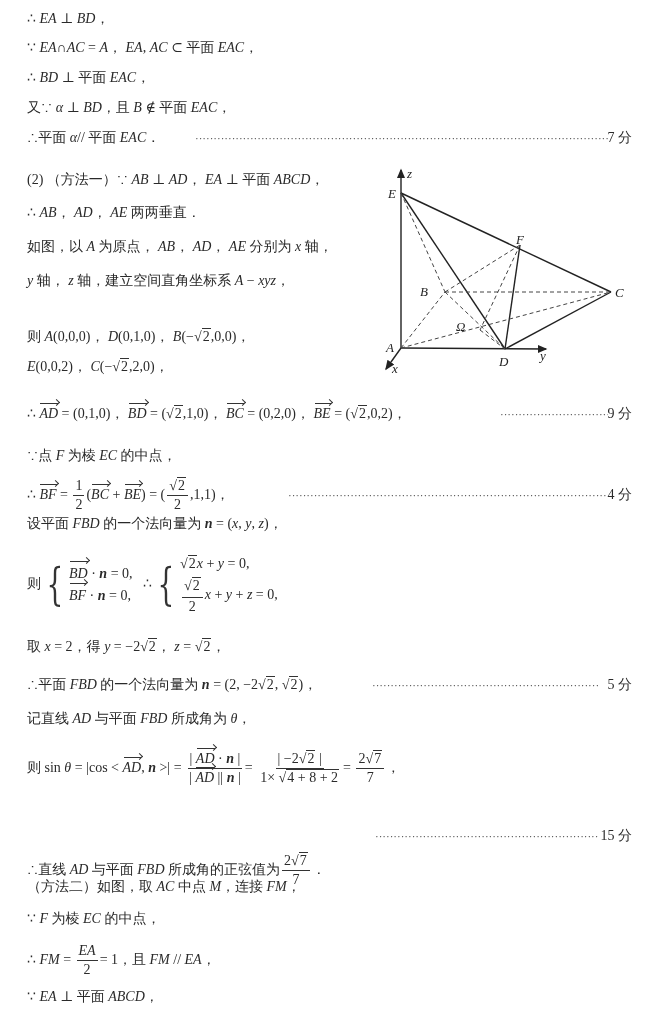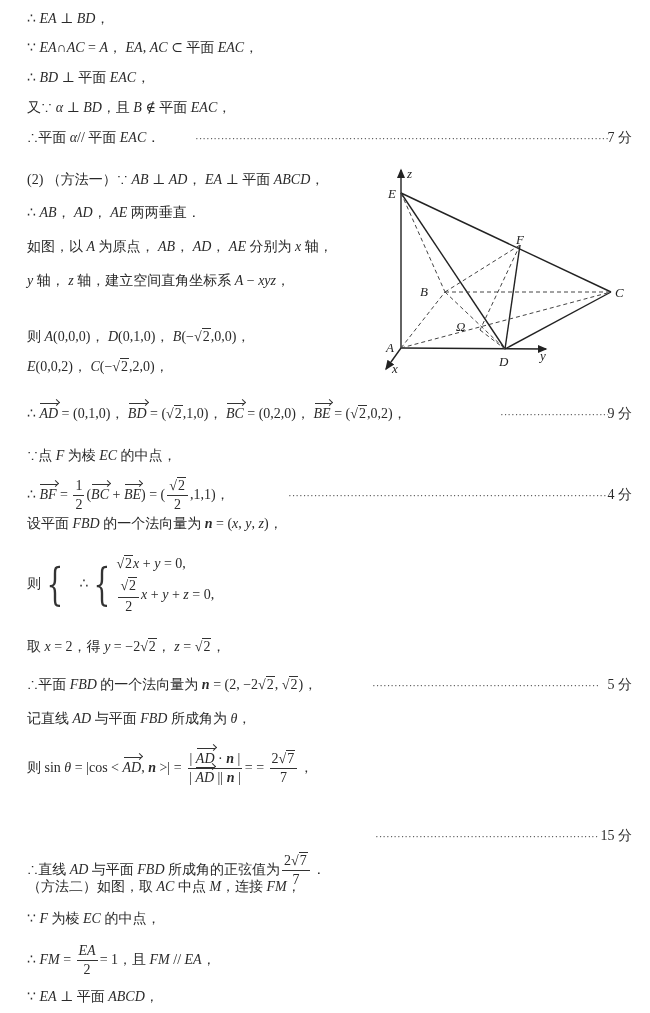--- a/index.html
+++ b/index.html
@@ -94,40 +94,46 @@
       <span class="den">2</span>
     </span>(<span class="vec">BC</span> + <span class="vec">BE</span>) = (<span class="frac">
       <span class="num">√<span class="sqrt"><span class="rad">2</span></span></span>
       <span class="den">2</span>
     </span>,1,1)，</div>
 <div class="dots" style="top:486px;left:288px;width:320px">··························································································································</div>
 <div class="score" style="top:486px">4 分</div>
 
 <div class="line" style="top:515px">设平面 <i>FBD</i> 的一个法向量为 <b class="v">n</b> = (<i>x</i>, <i>y</i>, <i>z</i>)，</div>
 
-<div class="line" style="top:553px">则<span class="brace">{</span>&nbsp;&nbsp; ∴<span class="brace">{</span><span class="sys">
+<div class="line" style="top:553px">则<span class="brace">{</span><span class="sys">
+      <span><span class="vec">BD</span> · <b class="v">n</b> = 0,</span>
+      <span><span class="vec">BF</span> · <b class="v">n</b> = 0,</span>
+    </span>&nbsp;&nbsp; ∴<span class="brace">{</span><span class="sys">
       <span>√<span class="sqrt"><span class="rad">2</span></span><i>x</i> + <i>y</i> = 0,</span>
       <span><span class="frac">
           <span class="num">√<span class="sqrt"><span class="rad">2</span></span></span>
           <span class="den">2</span>
         </span><i>x</i> + <i>y</i> + <i>z</i> = 0,</span>
     </span></div>
 
 <div class="line" style="top:638px">取 <i>x</i> = 2，得 <i>y</i> = −2√<span class="sqrt"><span class="rad">2</span></span>， <i>z</i> = √<span class="sqrt"><span class="rad">2</span></span>，</div>
 
 <div class="line" style="top:676px">∴平面 <i>FBD</i> 的一个法向量为 <b class="v">n</b> = (2, −2√<span class="sqrt"><span class="rad">2</span></span>, √<span class="sqrt"><span class="rad">2</span></span>)，</div>
 <div class="dots" style="top:676px;left:372px;width:226px">··················································································</div>
 <div class="score" style="top:676px">5 分</div>
 
 <div class="line" style="top:710px">记直线 <i>AD</i> 与平面 <i>FBD</i> 所成角为 <i>θ</i>，</div>
 
 <div class="line" style="top:750px">则 sin <i>θ</i> = |cos &lt; <span class="vec">AD</span>, <b class="v">n</b> &gt;| = <span class="frac">
       <span class="num">| <span class="vec">AD</span> · <b class="v">n</b> |</span>
       <span class="den">| <span class="vec">AD</span> || <b class="v">n</b> |</span>
-    </span>= = <span class="frac">
+    </span>= <span class="frac">
+      <span class="num">| −2√<span class="sqrt"><span class="rad">2</span></span> |</span>
+      <span class="den">1× √<span class="sqrt"><span class="rad">4 + 8 + 2</span></span></span>
+    </span>= <span class="frac">
       <span class="num">2√<span class="sqrt"><span class="rad">7</span></span></span>
       <span class="den">7</span>
     </span>，</div>
 
 <div class="line" style="top:852px">∴直线 <i>AD</i> 与平面 <i>FBD</i> 所成角的正弦值为<span class="frac">
       <span class="num">2√<span class="sqrt"><span class="rad">7</span></span></span>
       <span class="den">7</span>
     </span>．</div>
 <div class="dots" style="top:827px;left:375px;width:223px">··················································································</div>
 <div class="score" style="top:827px">15 分</div>

